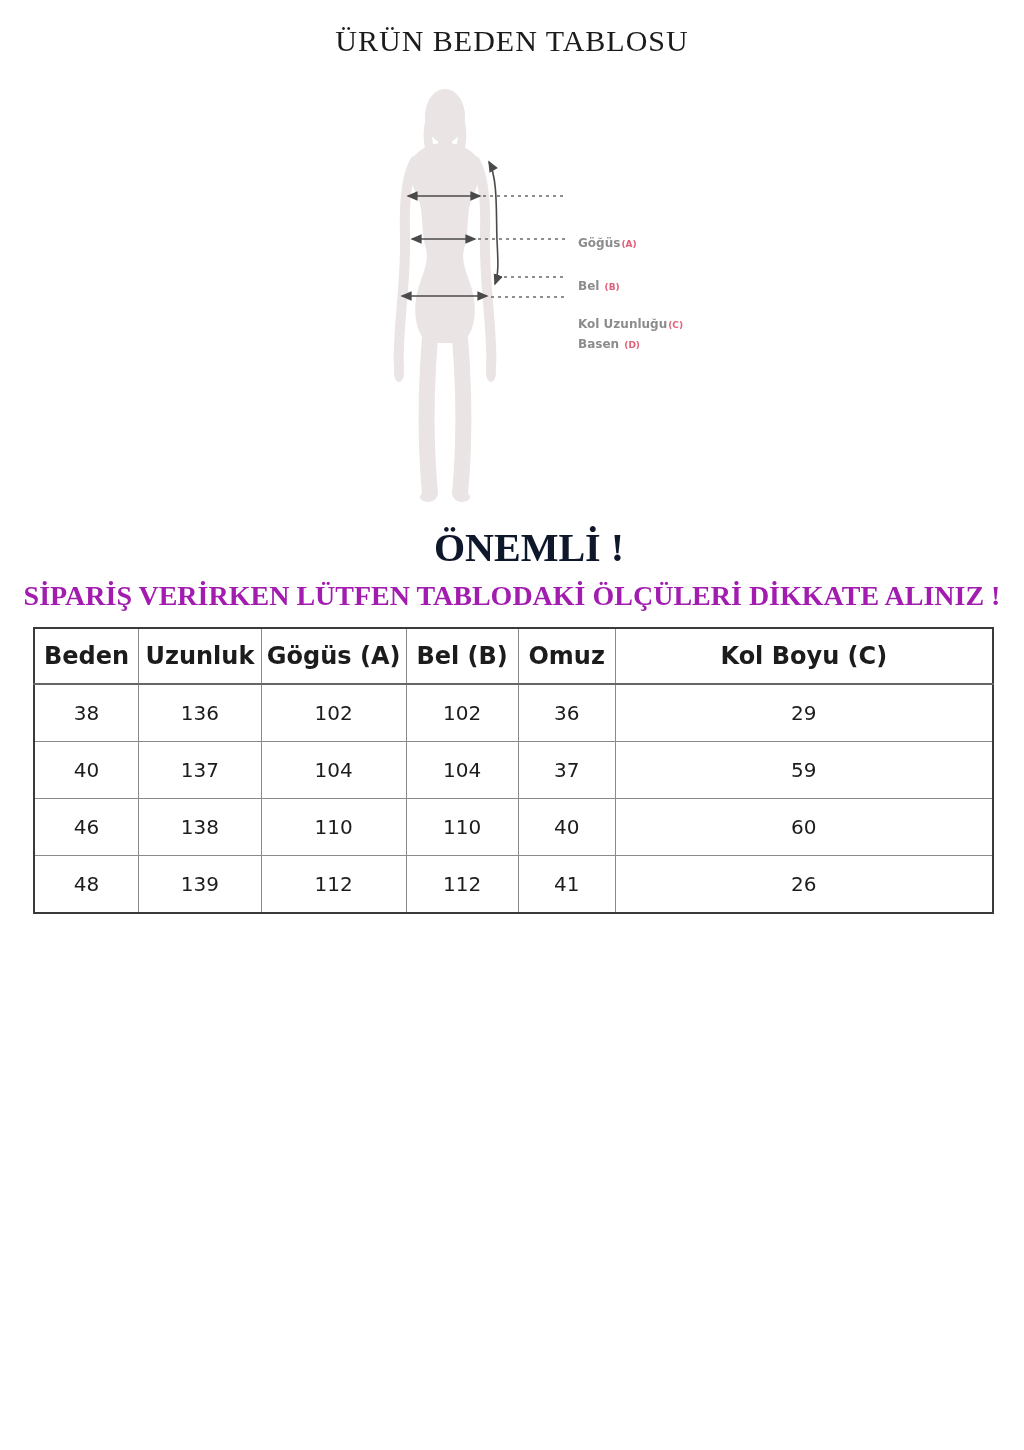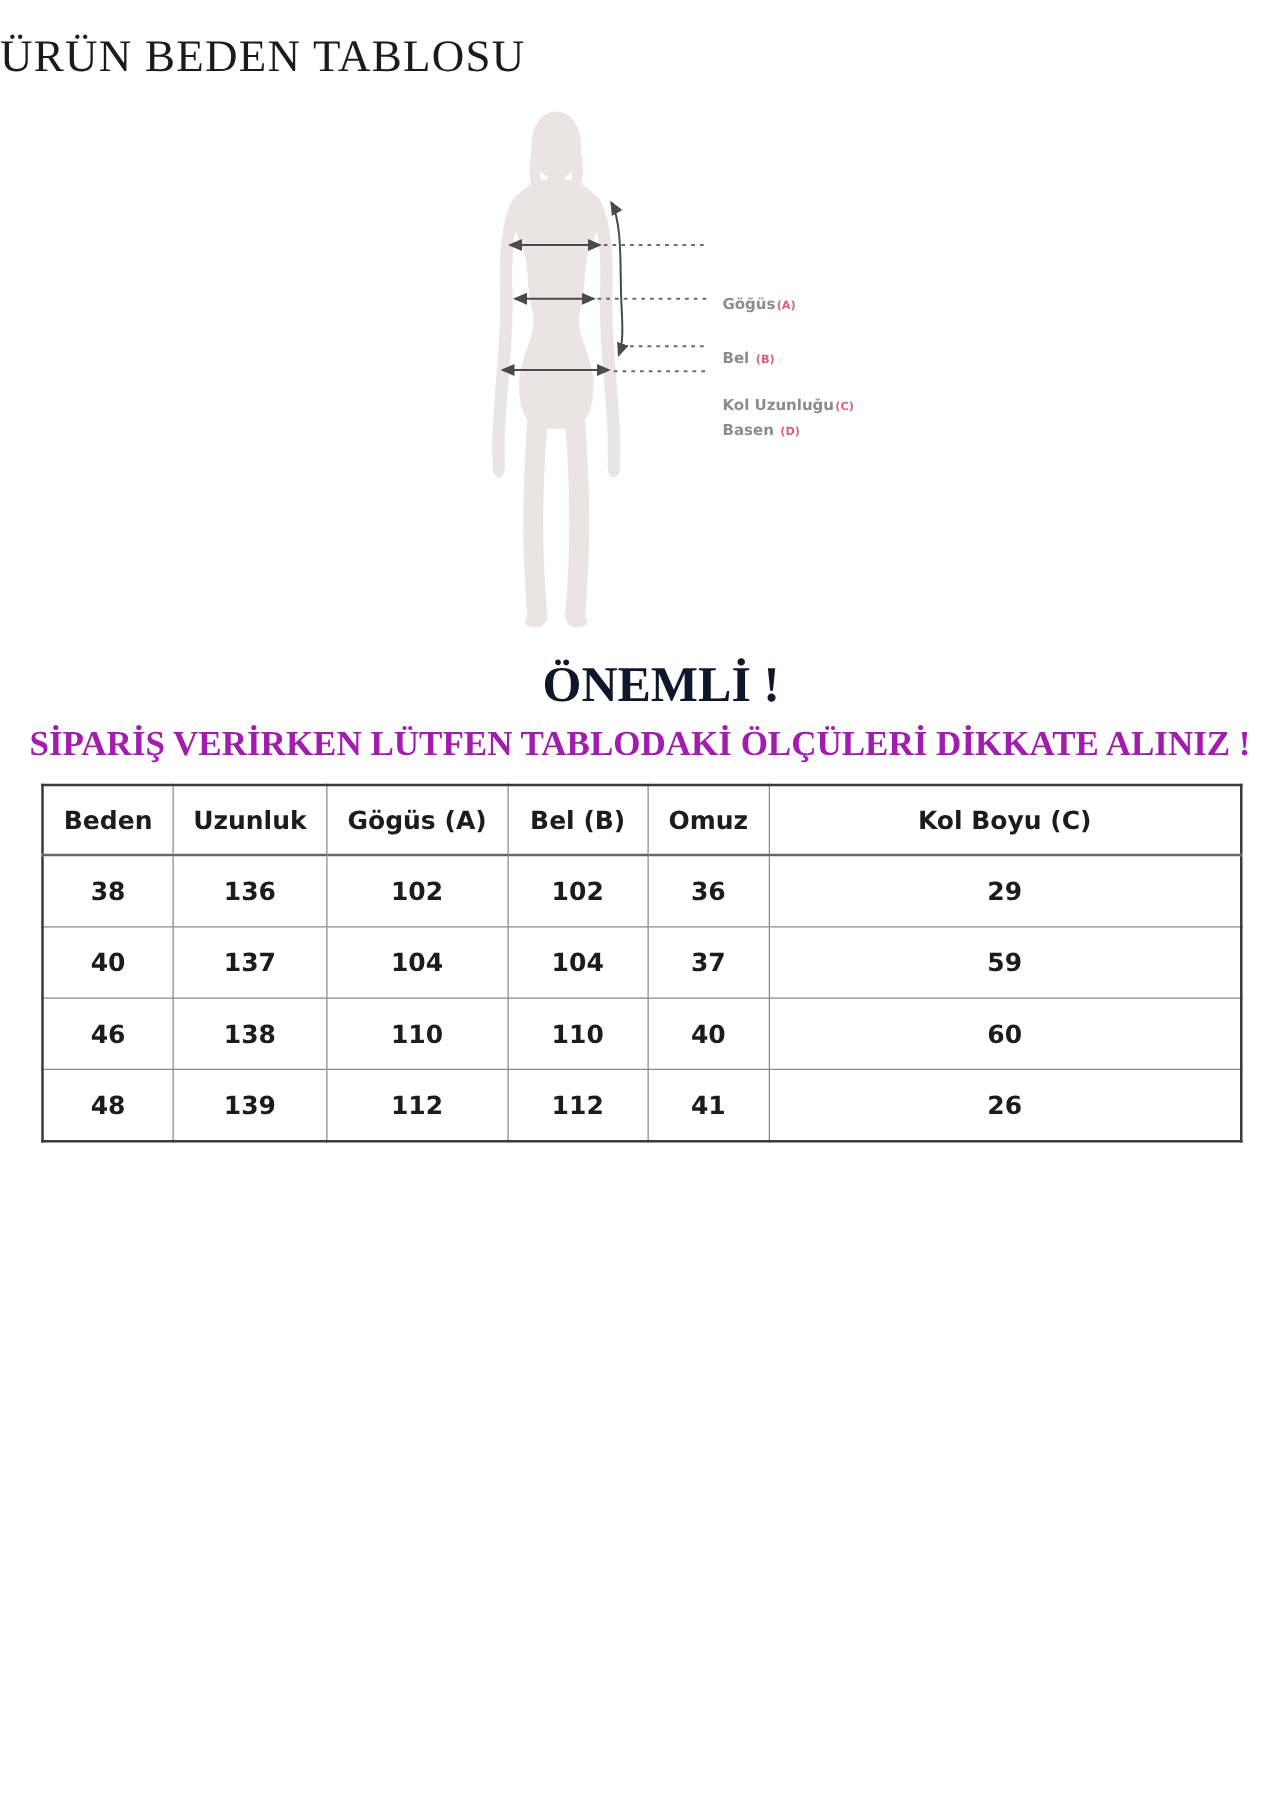--- a/index.html
+++ b/index.html
@@ -3,23 +3,23 @@
 <meta charset="utf-8">
 <style>
   html,body{margin:0;padding:0;}
   body{
     width:1024px;height:1450px;position:relative;background:#ffffff;
     font-family:"DejaVu Sans","Liberation Sans",sans-serif;
     overflow:hidden;
   }
   
   .page-title{
-    position:absolute;top:24px;left:0;width:1024px;
+    position:absolute;top:24px;left:0;width:1024px;text-align:center;
     font-family:"Liberation Serif","DejaVu Serif",serif;
-    font-size:36px;font-weight:400;color:#1b1b1b;letter-spacing:1px;
+    font-size:30px;font-weight:400;color:#1b1b1b;letter-spacing:1px;
   }
   
   .diagram{position:absolute;left:370px;top:85px;width:350px;height:425px;}
   .diagram svg{position:absolute;left:0;top:0;}
   .measure-label{
     position:absolute;white-space:nowrap;
     font-size:12px;line-height:14px;color:#8c8c8c;font-weight:700;margin-top:48px;
   }
   .measure-label .letter{font-size:9px;color:#e0607a;font-weight:700;margin-left:1px;}
   .lbl-0{left:578px;top:188px;}
@@ -44,22 +44,22 @@
   .size-table{
     position:absolute;left:33px;top:627px;width:961px;
     border-collapse:collapse;table-layout:fixed;
     font-family:"DejaVu Sans","Liberation Sans",sans-serif;
     color:#1c1c1c;
   }
   .size-table{border:2px solid #3a3a3a;}
   .size-table th,.size-table td{
     border:1px solid #8a8a8a;text-align:center;vertical-align:middle;padding:0;
   }
-  .size-table th{height:54px;font-size:20px;font-weight:700;border-bottom:2px solid #666;}
-  .size-table td{height:56px;font-size:20px;font-weight:700;}
+  .size-table th{height:54px;font-size:24px;font-weight:700;border-bottom:2px solid #666;}
+  .size-table td{height:56px;font-size:20px;font-weight:400;}
   col.c0{width:10.9%}col.c1{width:12.8%}col.c2{width:15.1%}
   col.c3{width:11.7%}col.c4{width:10.1%}col.c5{width:39.4%}
 </style>
 </head>
 <body>
 
 <div class="page-title">ÜRÜN BEDEN TABLOSU</div>
 
 <div class="diagram">
   <svg width="350" height="425" viewBox="0 0 350 425" xmlns="http://www.w3.org/2000/svg">

